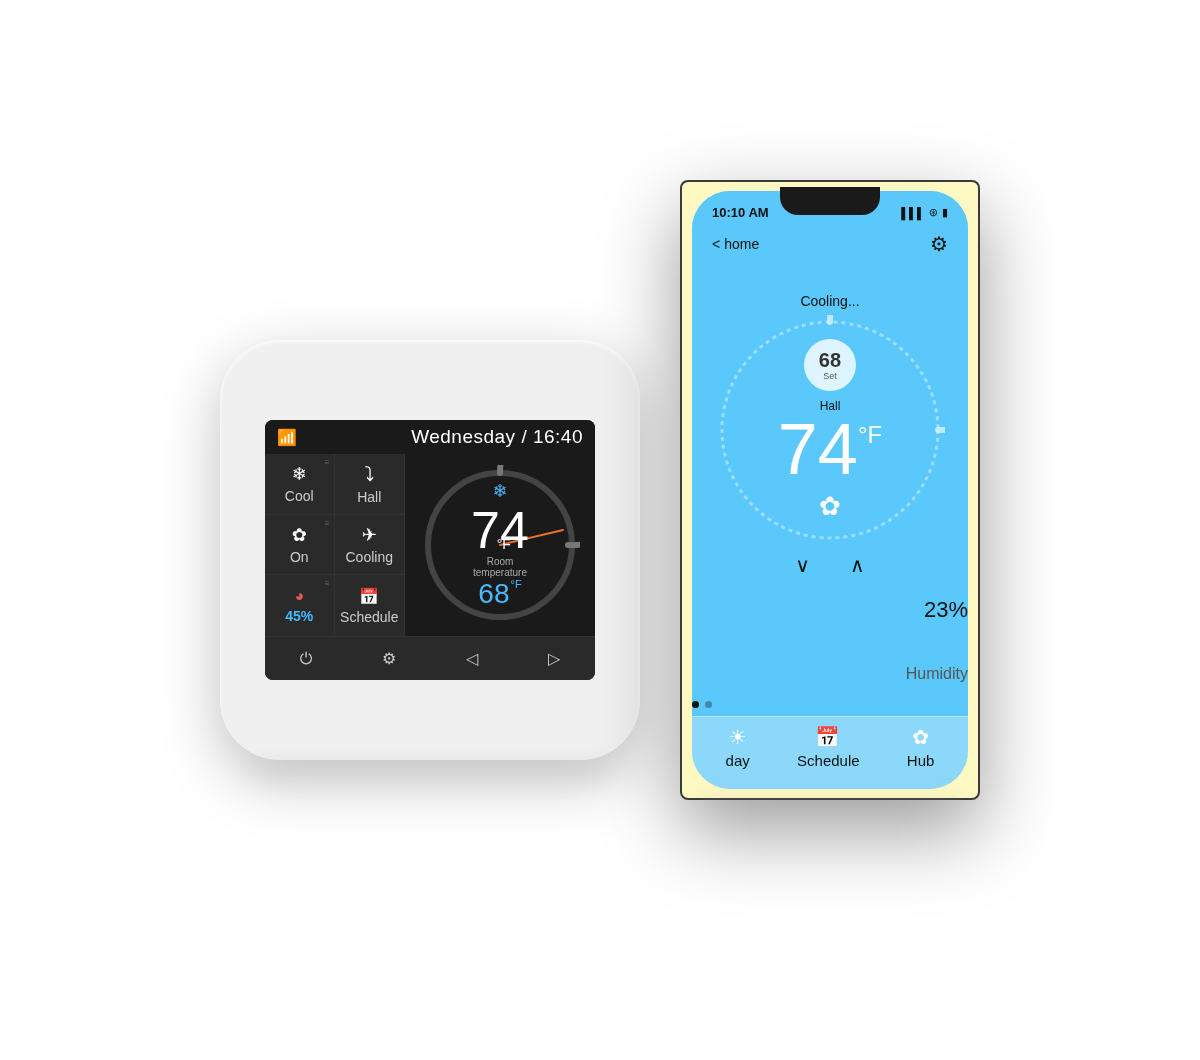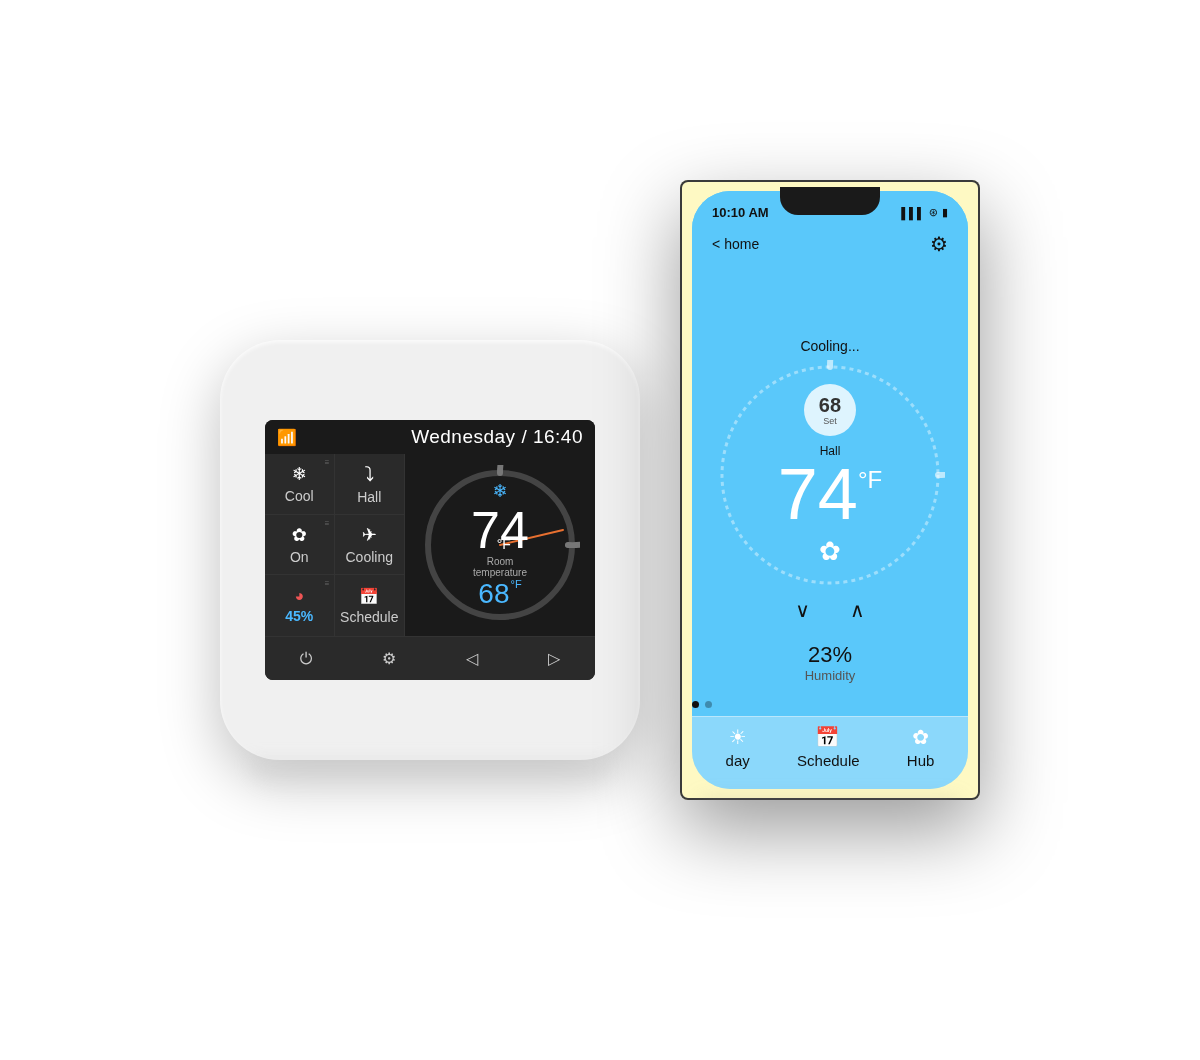--- a/index.html
+++ b/index.html
@@ -437,33 +437,34 @@
     .phone-chevron {
       color: #111;
       font-size: 20px;
       cursor: pointer;
     }
 
     
     .phone-humidity-section {
       display: flex;
       flex-direction: column;
-      align-items: center;
+      align-items: flex-end;
       padding: 10px 0;
     }
 
     .phone-humidity-value {
       color: #111;
       font-size: 22px;
       font-weight: 500;
     }
 
     .phone-humidity-label {
       color: #555;
-      font-size: 13px;
+      font-size: 16px;
+      margin-top: 42px;
     }
 
     
     .phone-dots {
       display: flex;
       gap: 6px;
       margin: 8px 0;
     }
 
     .phone-dot {

